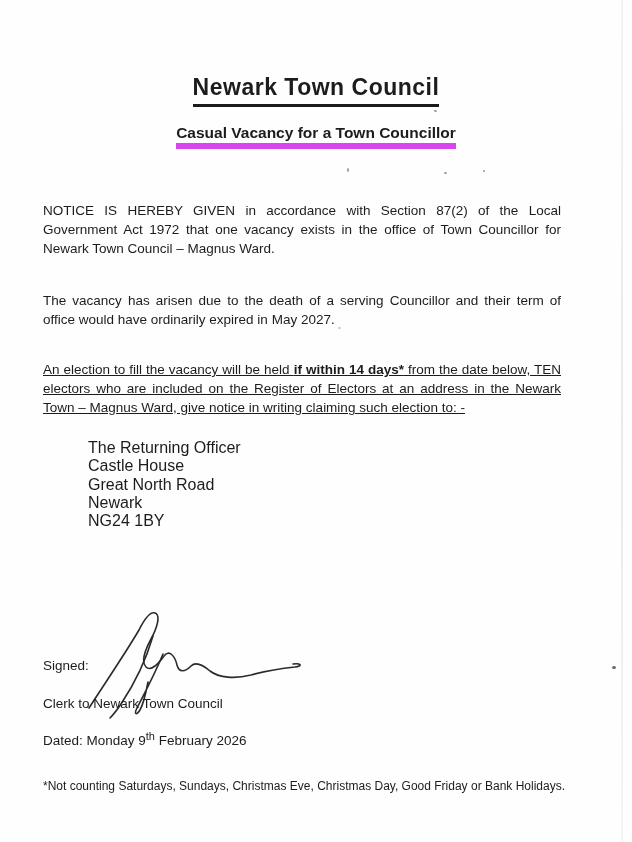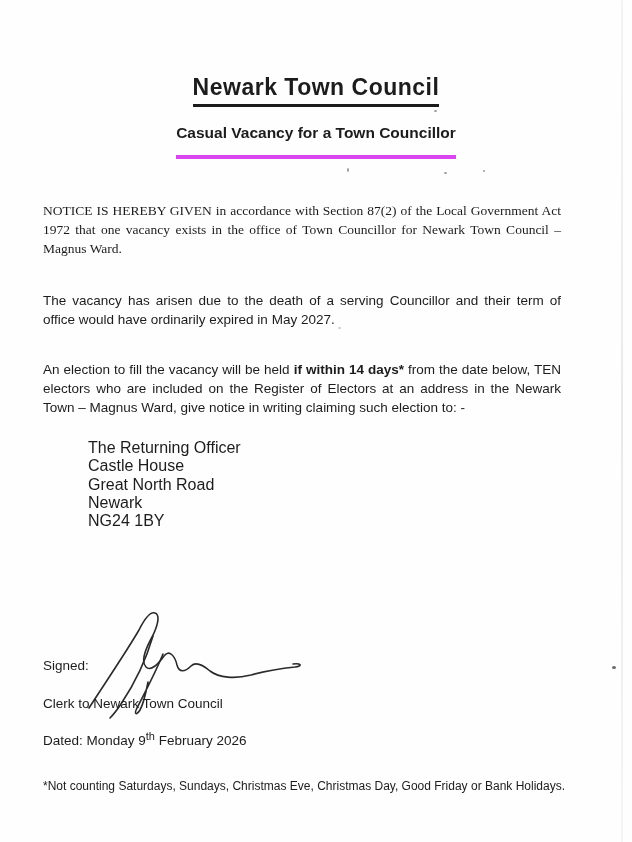--- a/index.html
+++ b/index.html
@@ -33,35 +33,35 @@
     border-bottom: 3px solid #1b1b1b;
     padding-bottom: 3px;
   }
   .doc-subtitle {
     top: 124px;
     font-size: 15.5px;
     font-weight: 700;
   }
   .doc-subtitle .underlined {
     display: inline-block;
-    border-bottom: 4px solid #d946ef;
-    padding-bottom: 13px;
+    border-bottom: 6px solid #d946ef;
+    padding-bottom: 1px;
   }
   .para {
     position: absolute;
     left: 43px;
     width: 518px;
     font-size: 13.5px;
     line-height: 19px;
     text-align: justify;
     margin: 0;
   }
-  .p1 { top: 201px; font-family: Liberation Serif, serif; }
+  .p1 { top: 201px; }
   .p2 { top: 291px; }
-  .p3 { top: 360px; }
+  .p3 { top: 360px; text-decoration: underline; }
   .p4 { top: 566px; }
   .para b { font-weight: 700; }
   .address-block {
     position: absolute;
     left: 88px;
     top: 439px;
     font-size: 16px;
     line-height: 18.3px;
   }
   .signed-label {

